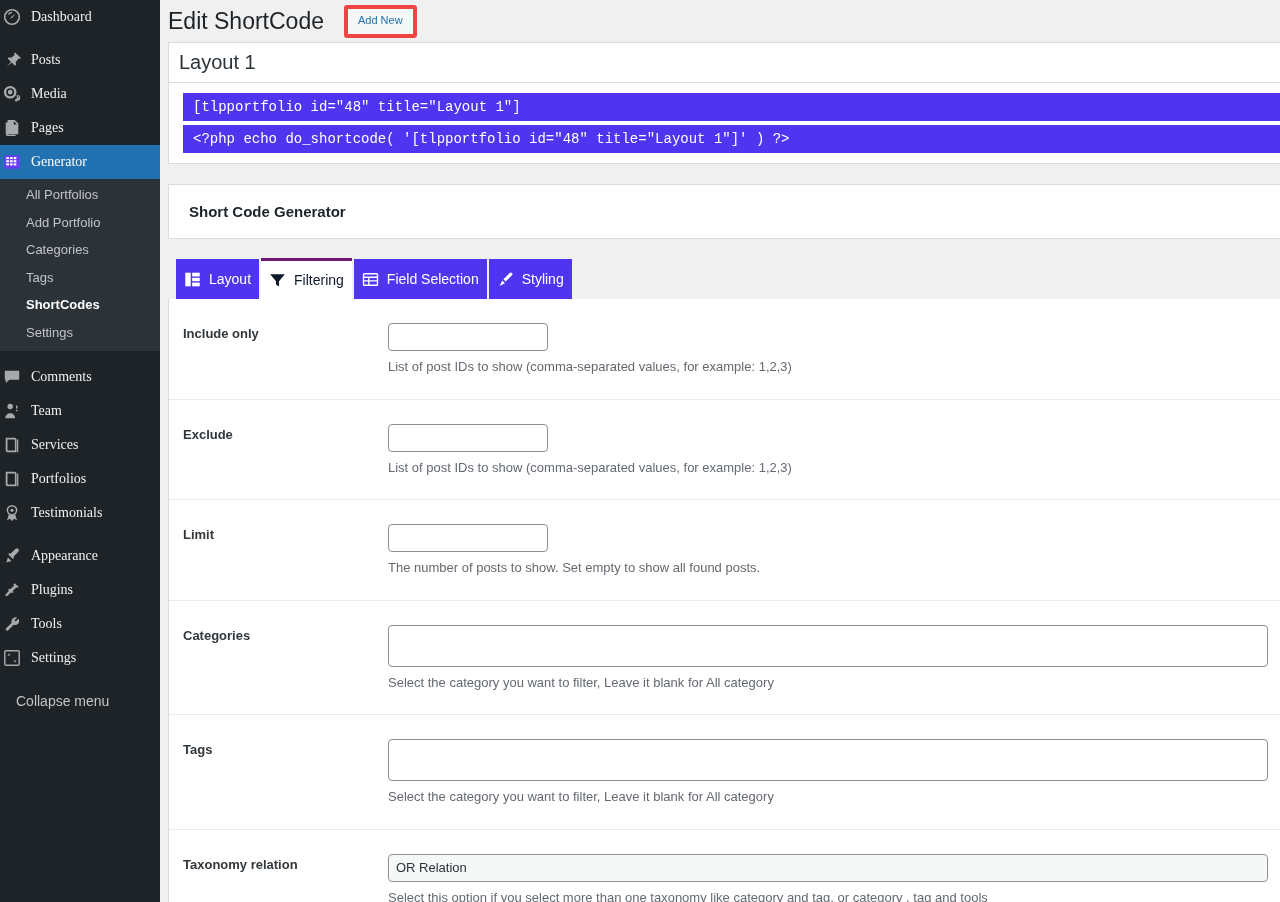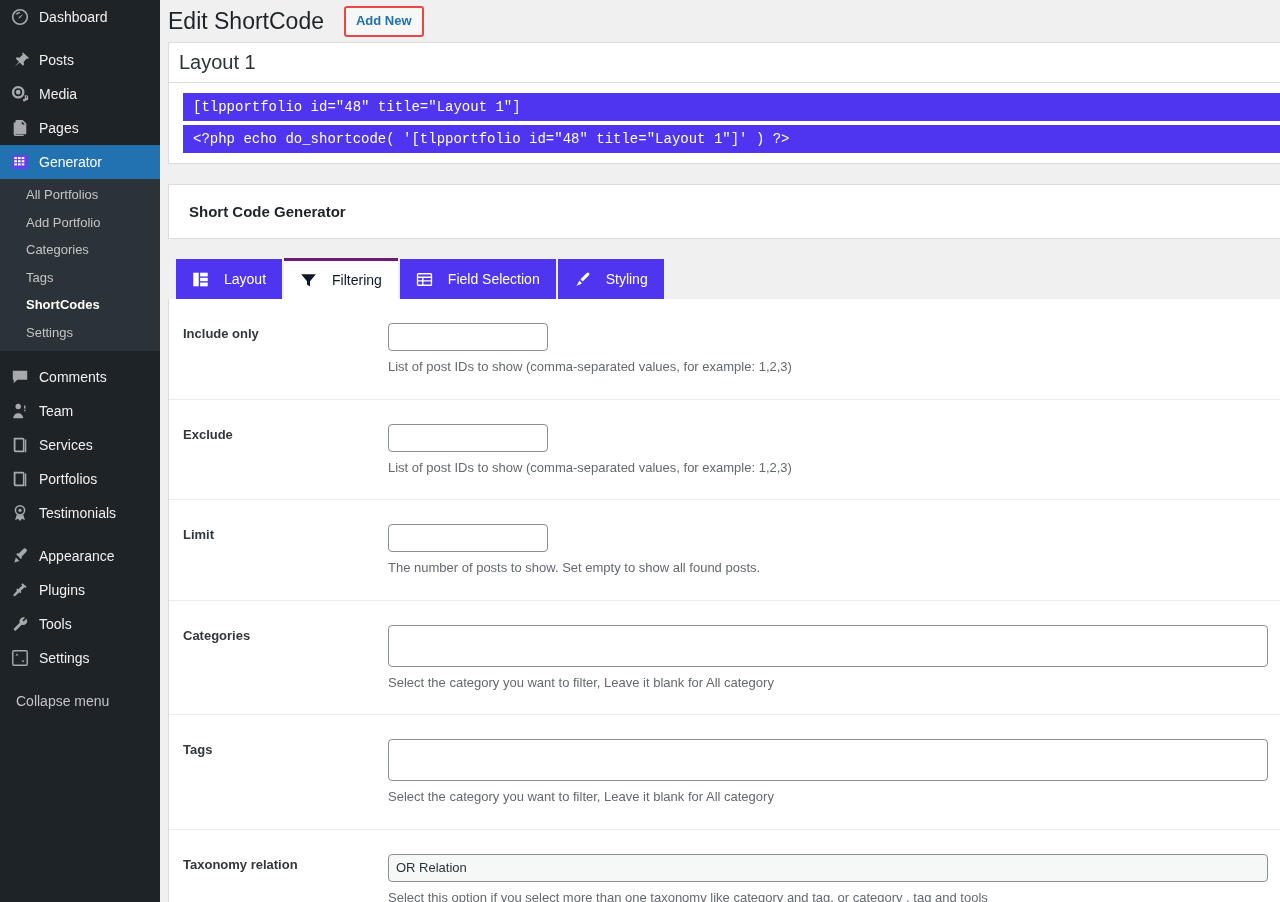--- a/index.html
+++ b/index.html
@@ -15,24 +15,25 @@
   #adminmenuwrap {
     position: absolute; left: 0; top: 0;
     width: 160px; height: 902px;
     background: #1d2327;
     color: #f0f0f1;
     font-size: 14px;
   }
   .menu-top {
     display: flex; align-items: center;
     height: 34px;
-    padding-left: 10px;
+    padding-left: 2px;
     color: #f0f0f1;
     cursor: pointer;
     position: relative;
+    font-family: Liberation Serif, serif;
   }
   .menu-top .mi {
     width: 20px; height: 20px;
     display: flex; align-items: center; justify-content: center;
     margin-right: 9px;
     flex: 0 0 20px;
     color: #a7aaad;
   }
   .menu-top .mi svg { width: 18px; height: 18px; display: block; }
   .menu-top .mlabel { line-height: 1; white-space: nowrap; }
@@ -80,24 +81,24 @@
     display: flex; align-items: center;
     padding: 7px 0 6px 0;
     height: 42px;
   }
   .page-title {
     font-size: 23px; font-weight: 400; color: #1d2327;
     line-height: 1.3; margin-right: 20px;
   }
   .page-title-action {
     display: inline-block;
-    font-size: 13px; font-weight: 700;
+    font-size: 11px; font-weight: 400;
     color: #2271b1;
     background: #f6f7f7;
-    border: 2px solid #ef4444;
+    border: 4px solid #ef4444;
     border-radius: 3px;
     padding: 3px 10px 4px;
     line-height: 1.6;
     cursor: pointer;
     text-decoration: none;
   }
 
   .title-input-wrap {
     background: #fff;
     border: 1px solid #dcdcde;
@@ -150,23 +151,23 @@
     display: flex;
     align-items: flex-end;
     background: #f0f0f1;
     padding-left: 8px;
     height: 42px;
     width: 1120px;
     margin-top: 18px;
   }
   .tab {
     display: flex; align-items: center;
-    gap: 15px;
+    gap: 8px;
     height: 40px;
-    padding: 0 16px;
+    padding: 0 8px;
     background: #4f35ef;
     color: #fff;
     font-size: 14px;
     cursor: pointer;
     margin-right: 2px;
     border: 0;
     font-family: "Liberation Sans", sans-serif;
     white-space: nowrap;
   }
   .tab.active {

